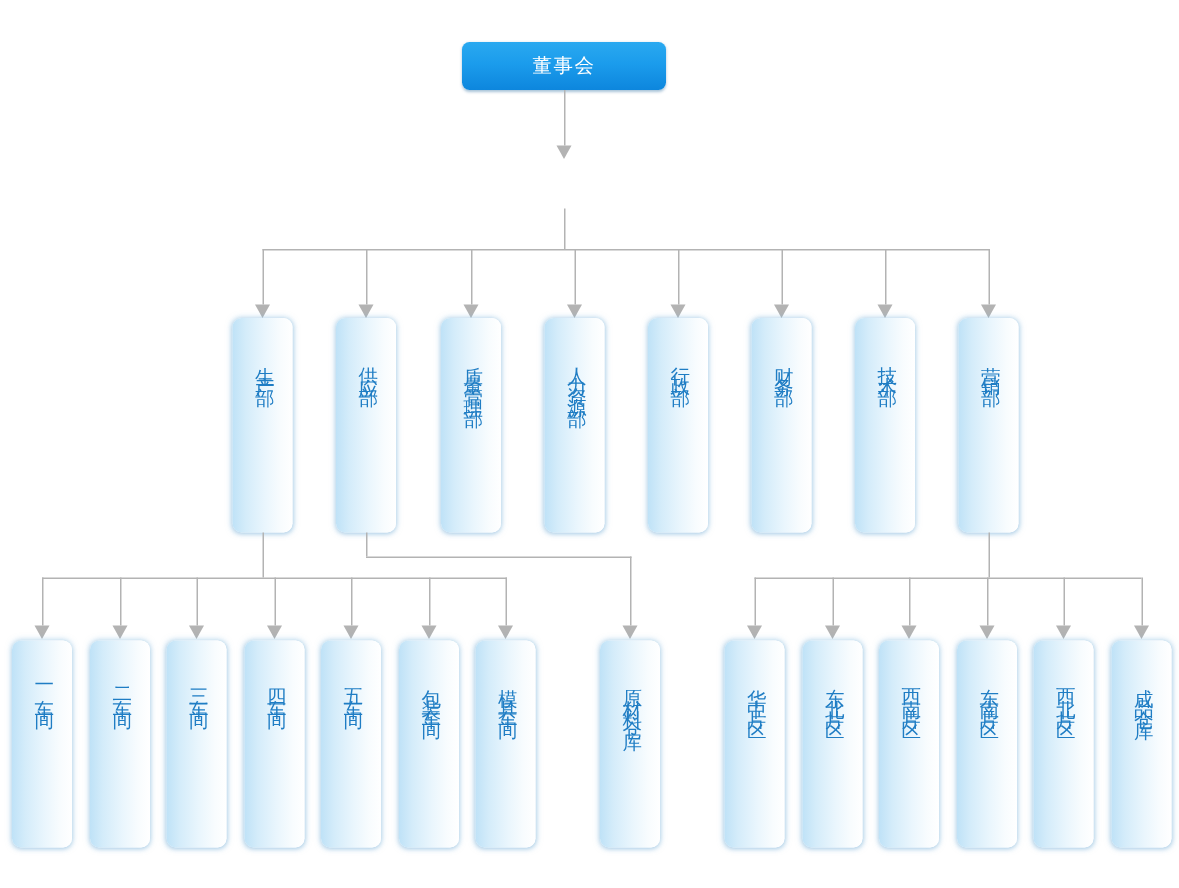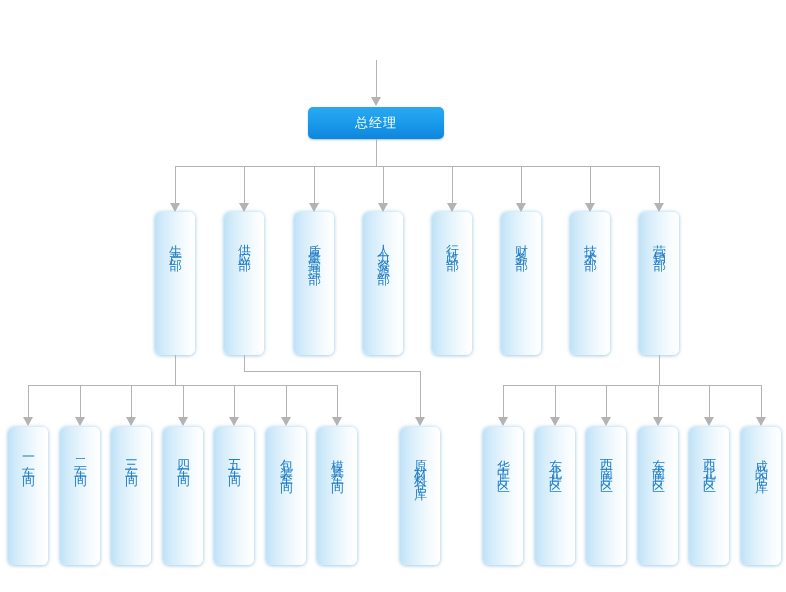--- a/index.html
+++ b/index.html
@@ -57,27 +57,27 @@
     text-orientation:upright;
     display:inline-block;
     letter-spacing:7px;
   }
 </style>
 </head>
 <body>
 
 <div id="chart">
 
+  <div class="node-top" style="left:308px;top:28px;">
+    <span>董事会</span>
+  </div>
 
   <div class="ln v" style="left:376px;top:60px;height:37px;"></div>
   <div class="arrow" style="left:371px;top:97px;"></div>
 
-  <div class="node-top" style="left:308px;top:107px;">
-    <span>总经理</span>
-  </div>
 
   <div class="ln v" style="left:376px;top:139px;height:27px;"></div>
   <div class="ln h" style="left:175px;top:166px;width:485px;"></div>
 
   <div class="ln v" style="left:175px;top:166px;height:37px;"></div>
   <div class="arrow" style="left:170px;top:203px;"></div>
   <div class="ln v" style="left:244px;top:166px;height:37px;"></div>
   <div class="arrow" style="left:239px;top:203px;"></div>
   <div class="ln v" style="left:314px;top:166px;height:37px;"></div>
   <div class="arrow" style="left:309px;top:203px;"></div>

